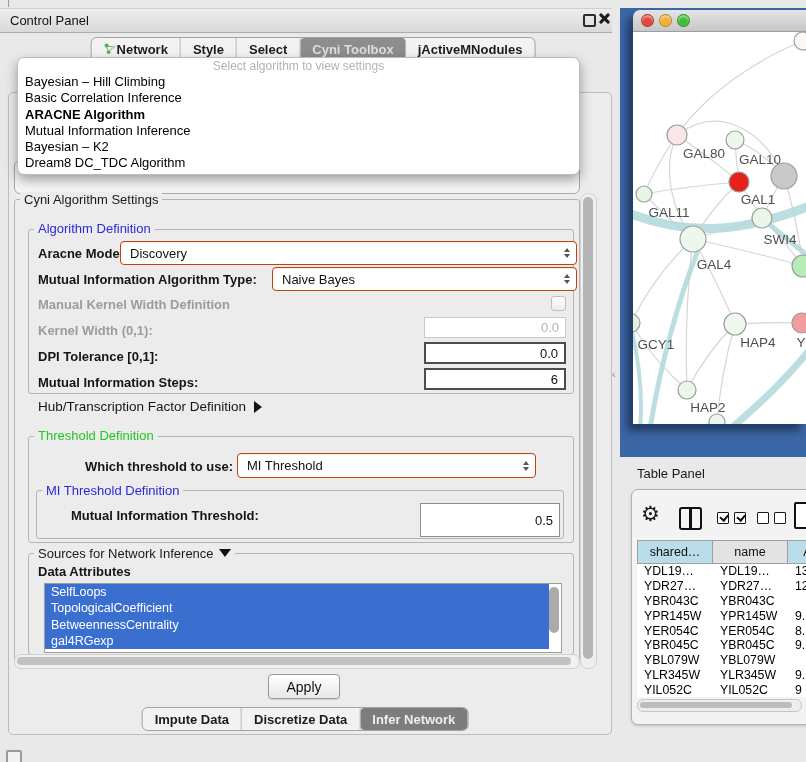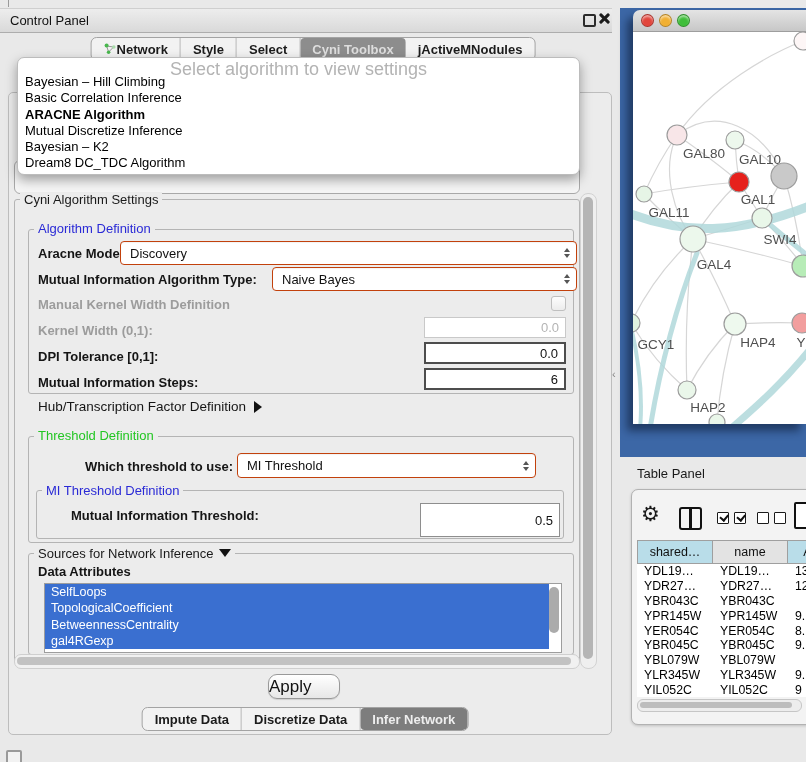--- a/index.html
+++ b/index.html
@@ -33,21 +33,21 @@
   .net-ic{display:inline-flex;width:13px;height:12px;}
   
   .outer-panel{left:8px;top:92px;width:602px;height:641px;background:#ececec;
     border:1px solid #bdbdbd;border-radius:5px;}
   .hidden-combo{left:14px;top:160px;width:564px;height:32px;background:#f5f5f5;
     border:1px solid #a8a8a8;border-radius:6px;z-index:2;}
   
   .dropdown{left:17px;top:57px;width:561px;height:116px;background:#fff;
     border:1px solid #bcbcbc;border-radius:7px;z-index:30;
     box-shadow:0 5px 12px rgba(0,0,0,0.35);overflow:hidden;}
-  .dd-ph{font-size:18px;color:#b3b3b3;text-align:center;height:15px;padding-top:1px;}
+  .dd-ph{font-size:12px;color:#b3b3b3;text-align:center;height:15px;padding-top:1px;}
   .dd-item{font-size:13px;line-height:16.3px;padding-left:7px;color:#000;white-space:nowrap;}
   .dd-item.b{font-weight:bold;}
   
   .grp{position:absolute;border:1px solid #b4b4b4;border-radius:3px;z-index:3;}
   .legend{position:absolute;top:-8px;left:7px;background:#ececec;padding:0 4px;
     font-size:13px;color:#1a1a1a;white-space:nowrap;z-index:4;}
   .legend.blue{color:#2a2ad6;}
   .legend.green{color:#23c623;}
   .lbl{position:absolute;font-size:13px;font-weight:700;color:#151515;white-space:nowrap;z-index:5;}
   .lbl.dis{color:#9c9c9c;}
@@ -77,22 +77,22 @@
   .attr-scroll{position:absolute;right:2px;top:3px;width:10px;height:46px;background:#ababab;border-radius:5px;}
   
   .vscroll{left:580px;top:193px;width:15px;height:474px;background:#efefef;
     border:1px solid #d2d2d2;border-radius:8px;z-index:6;}
   .vthumb{position:absolute;left:1.5px;top:3px;width:10px;height:462px;background:#b5b5b5;border-radius:6px;}
   .hscroll{left:14px;top:654px;width:564px;height:13px;background:#f1f1f1;
     border:1px solid #cfcfcf;border-radius:7px;z-index:6;}
   .hthumb{position:absolute;left:2px;top:1.5px;width:554px;height:8px;background:#c2c2c2;border-radius:5px;}
   
   .apply{left:268px;top:674px;width:70px;height:23px;background:linear-gradient(#ffffff,#e7e7e7);
-    border:1px solid #999;border-radius:9px;font-size:17px;color:#111;
-    display:flex;align-items:center;z-index:5;box-shadow:0 1px 1px rgba(0,0,0,0.12);}
+    border:1px solid #999;border-radius:4px;font-size:14px;color:#111;
+    display:flex;align-items:center;justify-content:center;z-index:5;box-shadow:0 1px 1px rgba(0,0,0,0.12);}
   .mini-square{left:6px;top:750px;width:12px;height:11px;border:2px solid #9a9a9a;border-radius:2px;background:#f2f2f2;}
   .split-arrow{left:612px;top:368px;font-size:11px;color:#888;z-index:5;}
   
   .desktop{left:620px;top:8px;width:186px;height:449px;background:#3c67a6;}
   .net-window{left:633px;top:10px;width:173px;height:414px;border-radius:7px 0 0 0;overflow:hidden;
     box-shadow:-6px 7px 9px rgba(10,22,46,0.55);z-index:2;}
   .net-titlebar{height:21px;background:linear-gradient(#e4e4e4,#c7c7c7);border-bottom:1px solid #9e9e9e;
     display:flex;align-items:center;padding-left:8px;gap:5px;}
   .light{width:13px;height:13px;border-radius:50%;border:1px solid rgba(0,0,0,0.25);box-sizing:border-box;
     box-shadow:inset 0 2px 2px rgba(255,255,255,0.5);}
@@ -160,21 +160,21 @@
 
 <div class="abs outer-panel"></div>
 <div class="abs hidden-combo"></div>
 
 <div class="abs dropdown">
   <div class="dd-ph">Select algorithm to view settings</div>
   <div id="dd-items">
       <div class="dd-item">Bayesian – Hill Climbing</div>
       <div class="dd-item">Basic Correlation Inference</div>
       <div class="dd-item b">ARACNE Algorithm</div>
-      <div class="dd-item">Mutual Discretize Inference</div>
+      <div class="dd-item">Mutual Information Inference</div>
       <div class="dd-item">Bayesian – K2</div>
       <div class="dd-item">Dream8 DC_TDC Algorithm</div>
     </div>
 </div>
 
 <div class="abs grp" style="left:14px;top:199px;width:564px;height:462px;"></div>
 <span class="legend" style="left:20px;top:192px;">Cyni Algorithm Settings</span>
 
 <div class="abs grp" style="left:28px;top:229px;width:544px;height:163px;"></div>
 <span class="legend blue" style="left:34px;top:221px;">Algorithm Definition</span>

